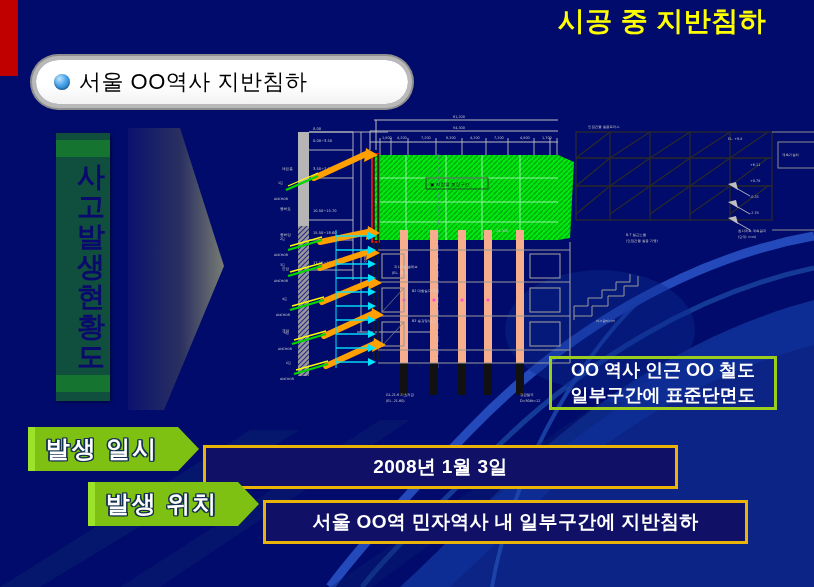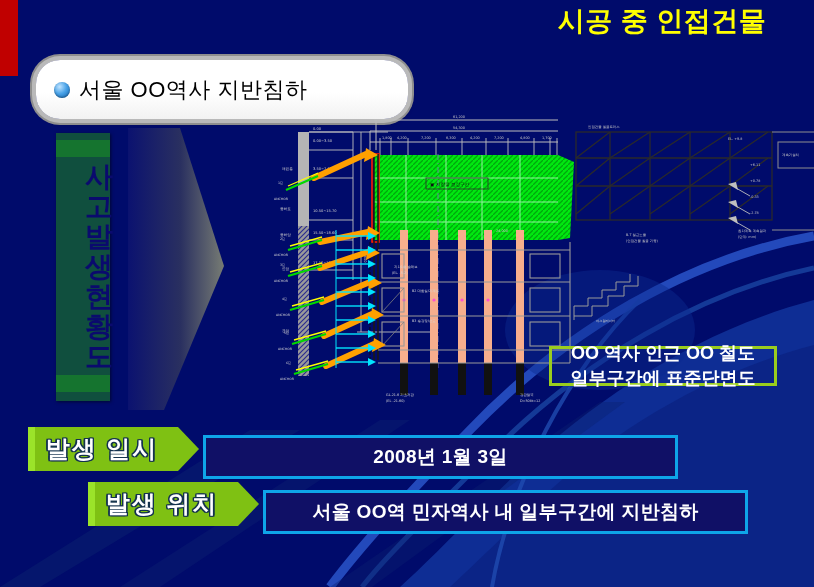--- a/index.html
+++ b/index.html
@@ -19,21 +19,21 @@
 
   
   .title{
     position:absolute;left:512px;top:4px;width:300px;
     text-align:center;color:#FFFF00;font-weight:bold;font-size:27px;
     line-height:34px;letter-spacing:.5px;
   }
 
   
   .pill{
-    position:absolute;left:36px;top:60px;width:372px;height:59px;
+    position:absolute;left:36px;top:60px;width:372px;height:44px;
     border-radius:24px;
     background:linear-gradient(#ffffff 0%,#ffffff 55%,#f2f2f2 100%);
     box-shadow:0 0 0 4px #b9b9b9, 0 0 0 6px #8e8e8e, 2px 3px 5px rgba(0,0,0,.45);
     display:flex;align-items:center;padding-left:18px;box-sizing:border-box;
   }
   .pill .dot{
     width:16px;height:16px;border-radius:50%;flex:0 0 auto;margin-right:9px;
     background:radial-gradient(circle at 35% 30%, #bfe3ff 0%, #4aa3e8 45%, #0b5fae 100%);
     box-shadow:inset 0 -1px 2px rgba(0,0,0,.35);
   }
@@ -42,35 +42,35 @@
   
   .vbanner{
     position:absolute;left:56px;top:133px;width:54px;height:268px;
     background:#104F3E;
     box-shadow:1px 1px 3px rgba(0,0,0,.5);
   }
   .vbanner .cap{position:absolute;left:0;width:100%;height:17px;background:#15742F;}
   .vbanner .cap.top{top:7px;}
   .vbanner .cap.bot{bottom:9px;}
   .vbanner .vtxt{
-    position:absolute;left:16px;top:26px;width:100%;height:216px;
+    position:absolute;left:8px;top:26px;width:100%;height:216px;
     color:#0A0A6E;font-weight:bold;font-size:28px;line-height:30px;
     text-align:center;display:flex;align-items:center;justify-content:center;
     white-space:pre-line;
   }
 
   
   .chev{position:absolute;left:128px;top:128px;width:100px;height:282px;}
 
   
   .drawing{position:absolute;left:258px;top:110px;width:556px;height:300px;}
 
   
   .capbox{
-    position:absolute;left:549px;top:346px;width:228px;height:40px;
+    position:absolute;left:549px;top:356px;width:228px;height:54px;
     border:3px solid #9ACD1E;background:transparent;
     box-sizing:border-box;display:flex;flex-direction:column;
     align-items:center;justify-content:center;
   }
   .capbox span{color:#FFFFFF;font-size:18px;font-weight:bold;line-height:25px;white-space:nowrap;}
 
   
   .row{position:absolute;height:57px;}
   .arrow-lbl{
     position:absolute;left:0;top:0;height:44px;
@@ -87,22 +87,22 @@
     position:absolute;left:0;top:0;width:7px;height:100%;
     background:#9BE32A;
   }
   .arrow-lbl .al-txt{
     position:relative;color:#FFFFFF;font-size:24px;font-weight:bold;
     letter-spacing:2px;white-space:nowrap;
     text-shadow:-1.4px 0 #14324F,1.4px 0 #14324F,0 -1.4px #14324F,0 1.4px #14324F,
                 -1.4px -1.4px #14324F,1.4px -1.4px #14324F,-1.4px 1.4px #14324F,1.4px 1.4px #14324F;
   }
   .val-box{
-    position:absolute;top:8px;height:44px;
-    border:3px solid #0ea5e9;background:#101066;
+    position:absolute;top:18px;height:44px;
+    border:3px solid #eab308;background:#101066;
     box-sizing:border-box;display:flex;align-items:center;justify-content:center;
   }
   .val-box .vtx{
     color:#FFFFFF;font-size:19px;font-weight:bold;white-space:nowrap;letter-spacing:.3px;
   }
 </style>
 </head>
 <body>
 
 <div id="slide">
@@ -122,21 +122,21 @@
       <path d="M120,587 L380,420 L410,420 L160,587 Z" fill="#0A2070" opacity="0.45"></path>
       <path d="M330,587 L600,402 L625,402 L372,587 Z" fill="#0A2070" opacity="0.4"></path>
 
       <ellipse cx="600" cy="330" rx="95" ry="60" fill="#0C2A90" opacity="0.45"></ellipse>
     </svg>
   </div>
 
   <div class="red-bar"></div>
 
   <div class="title">
-    <div>시공 중 인접건물</div>
+    <div>시공 중 지반침하</div>
   </div>
 
   <div class="pill">
     <div class="dot"></div>
     <div class="ptxt">서울 OO역사 지반침하</div>
   </div>
 
   <div class="vbanner">
     <div class="cap top"></div>
     <div class="cap bot"></div>

